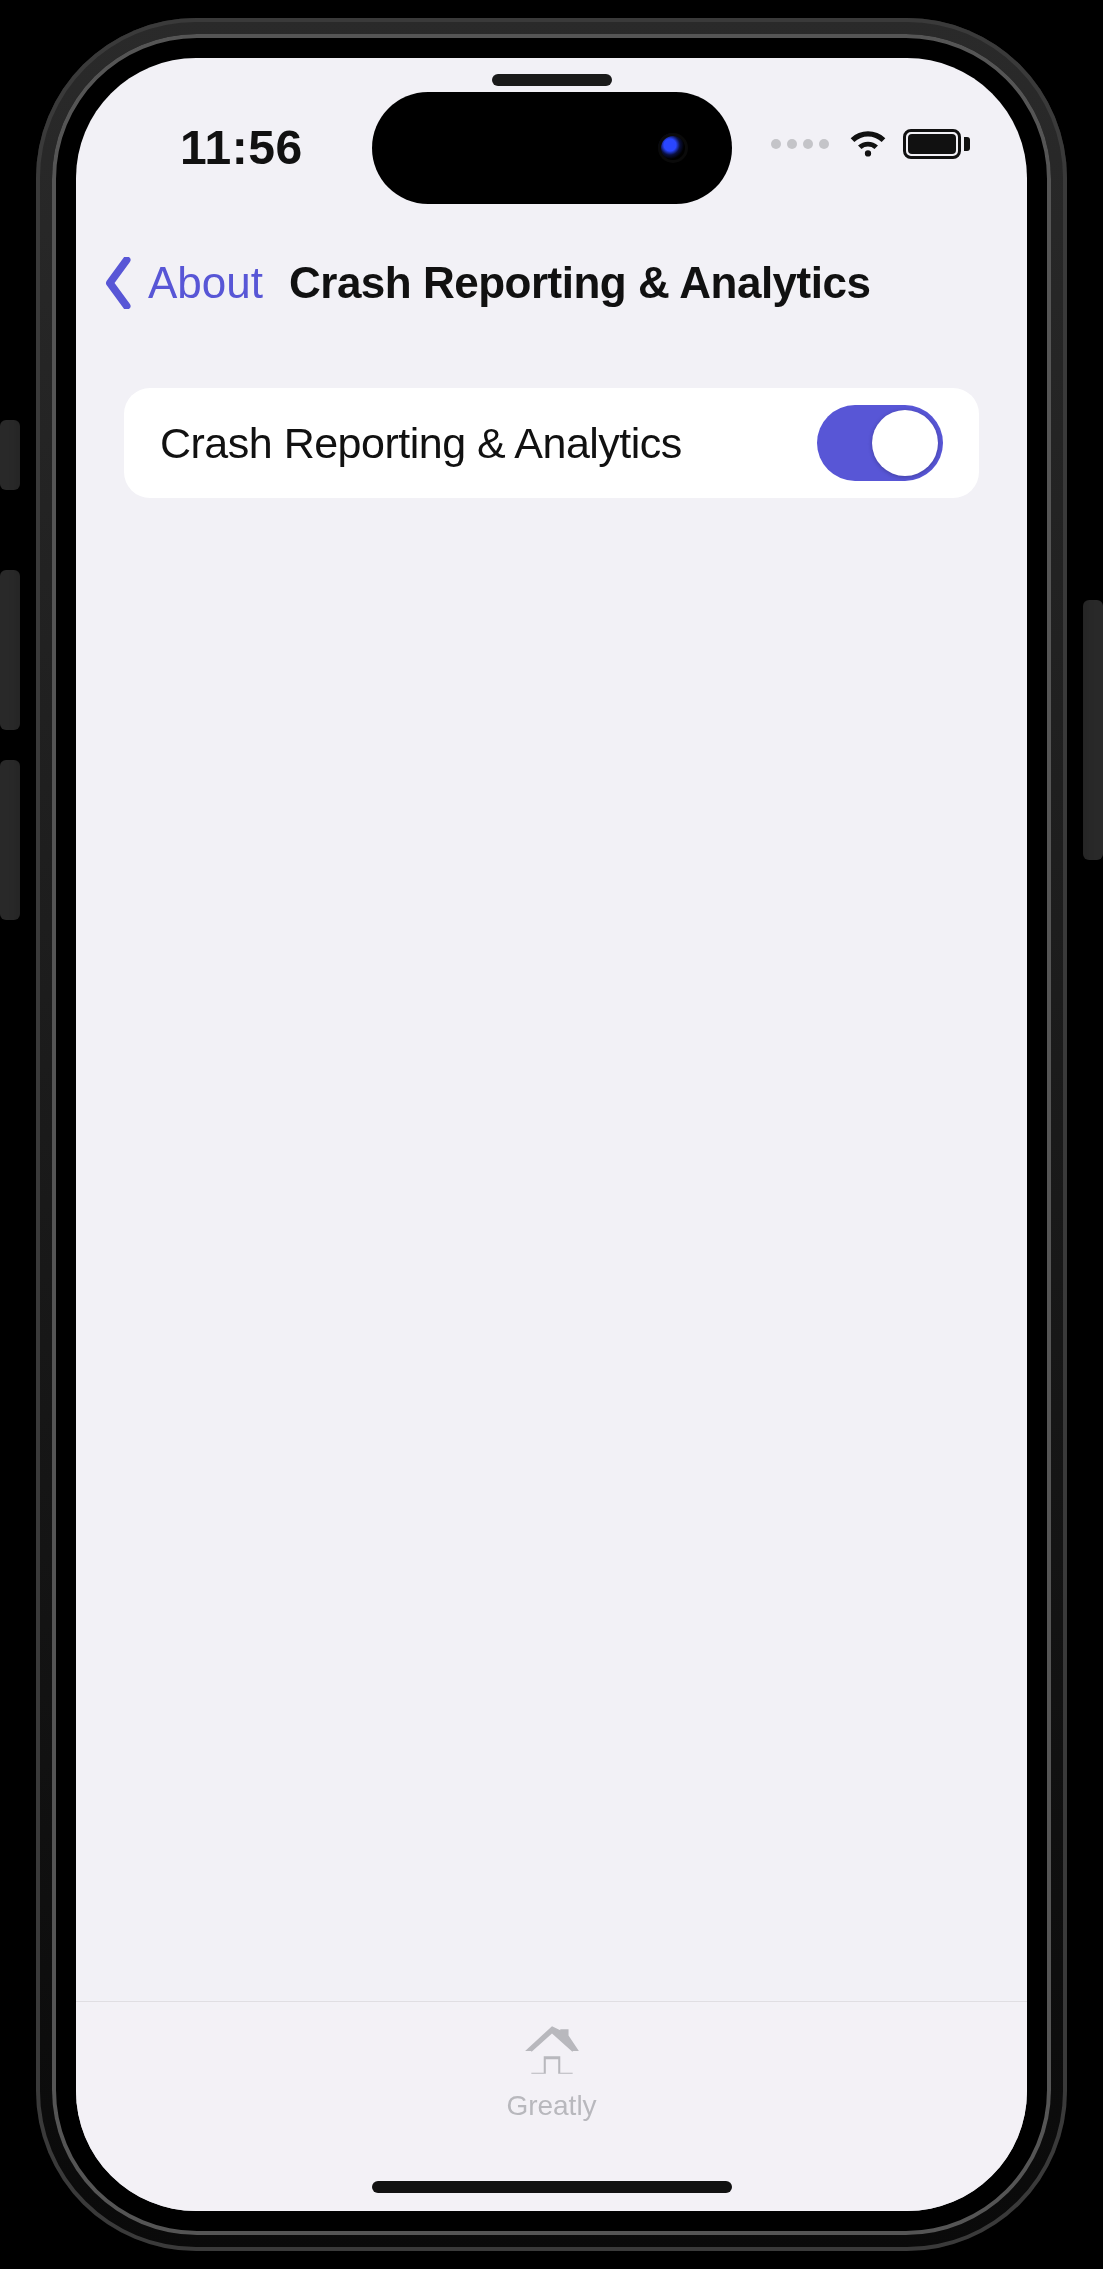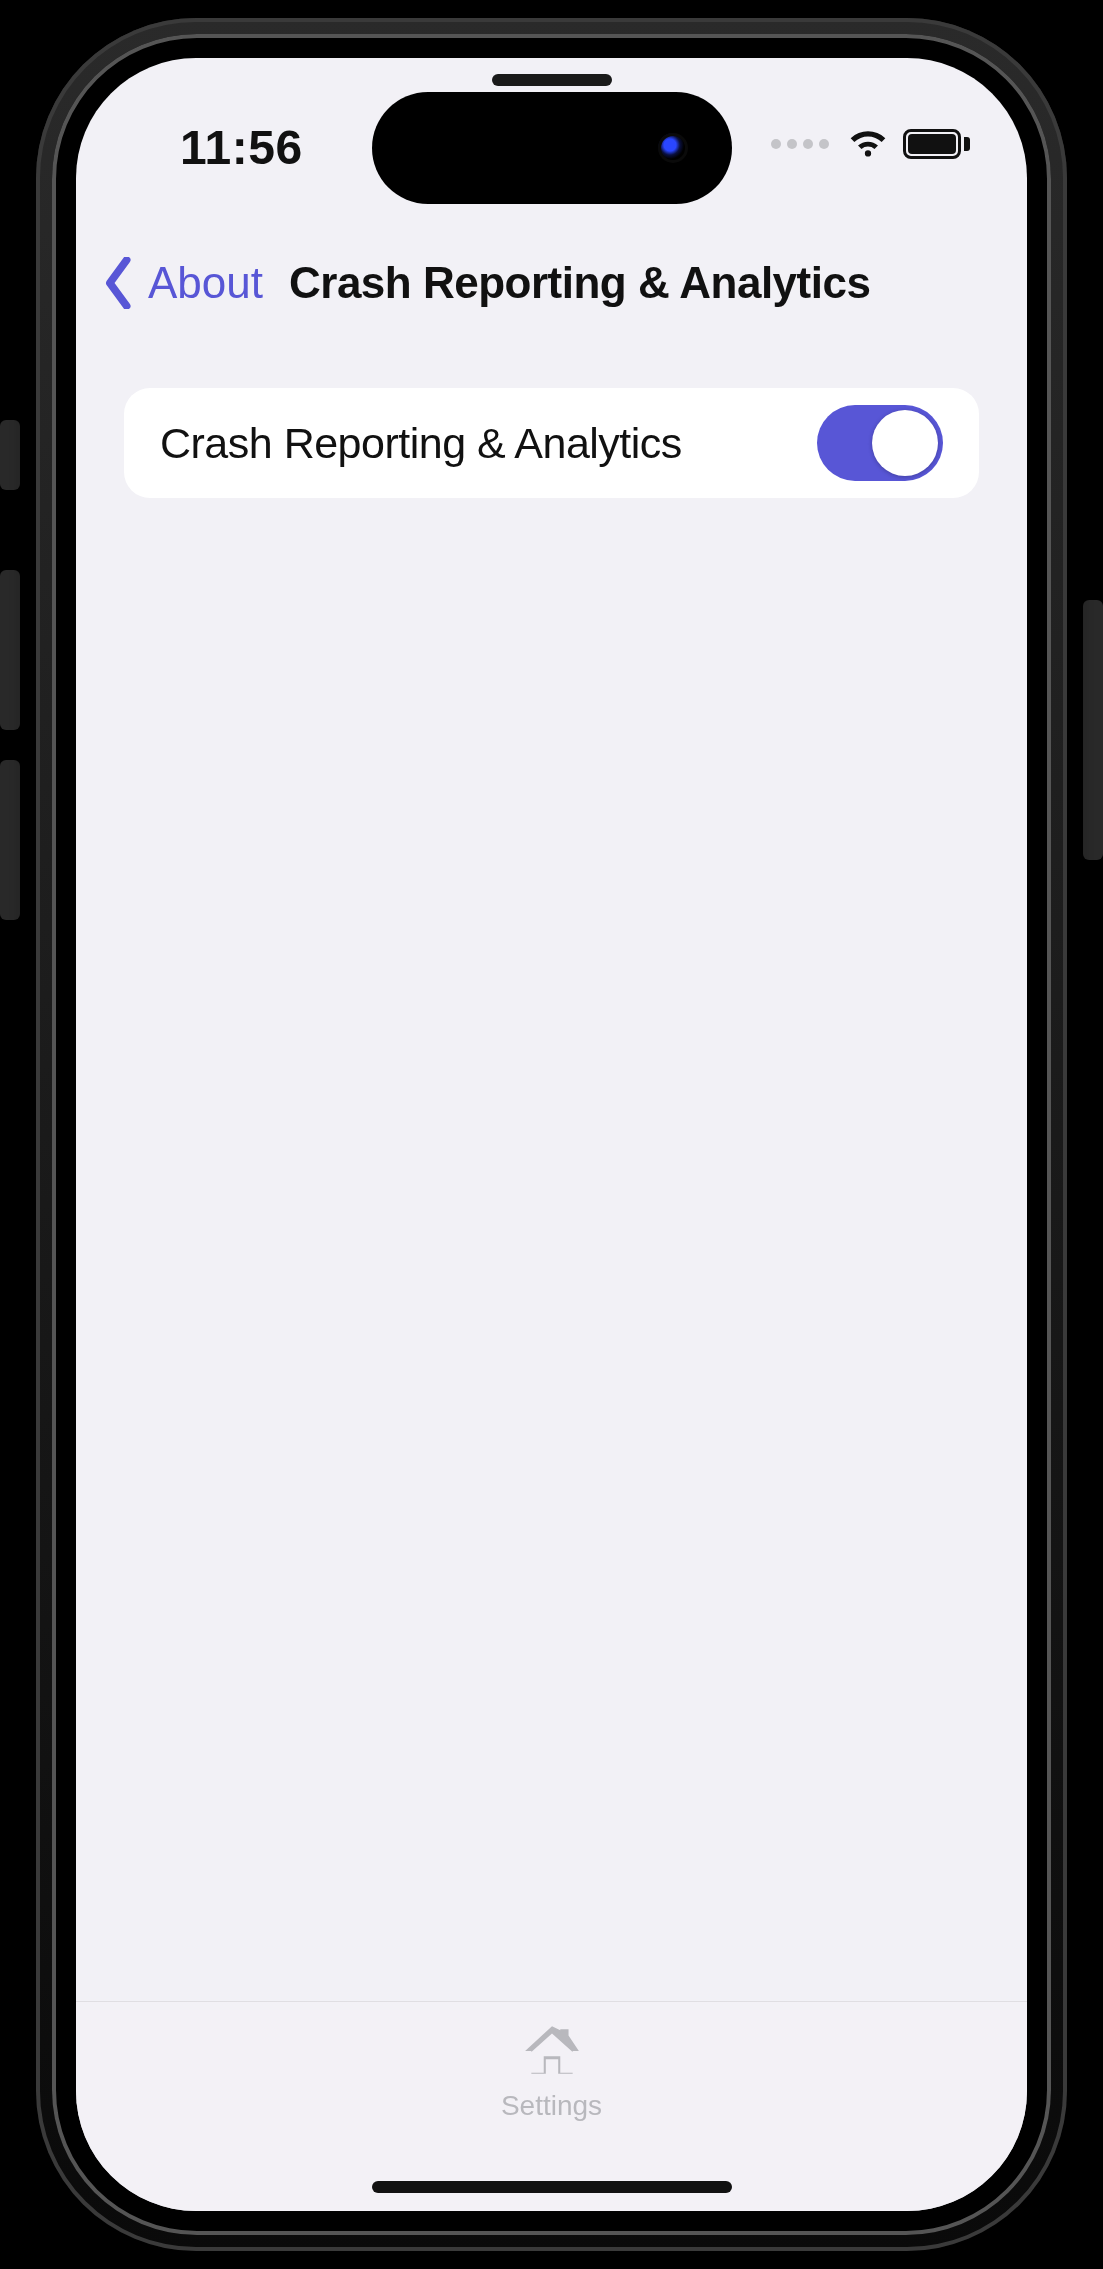--- a/index.html
+++ b/index.html
@@ -273,21 +273,21 @@
               </div>
             </div>
           </div>
         </div>
 
         <div class="tabbar">
           <div class="tab inactive">
             <svg viewBox="0 0 60 56">
               <path fill="currentColor" d="M30 4 4 28h6v22h14V36h12v14h14V28h6L46 13V7h-8v1z M30 11l20 18v20H38V33H22v16H10V29z"></path>
             </svg>
-            <span class="label">Settings</span>
+            <span class="label">Greatly</span>
           </div>
         </div>
 
         <div class="home-indicator"></div>
       </div>
     </div>
   </div>
 </div>
 
 </body></html>

